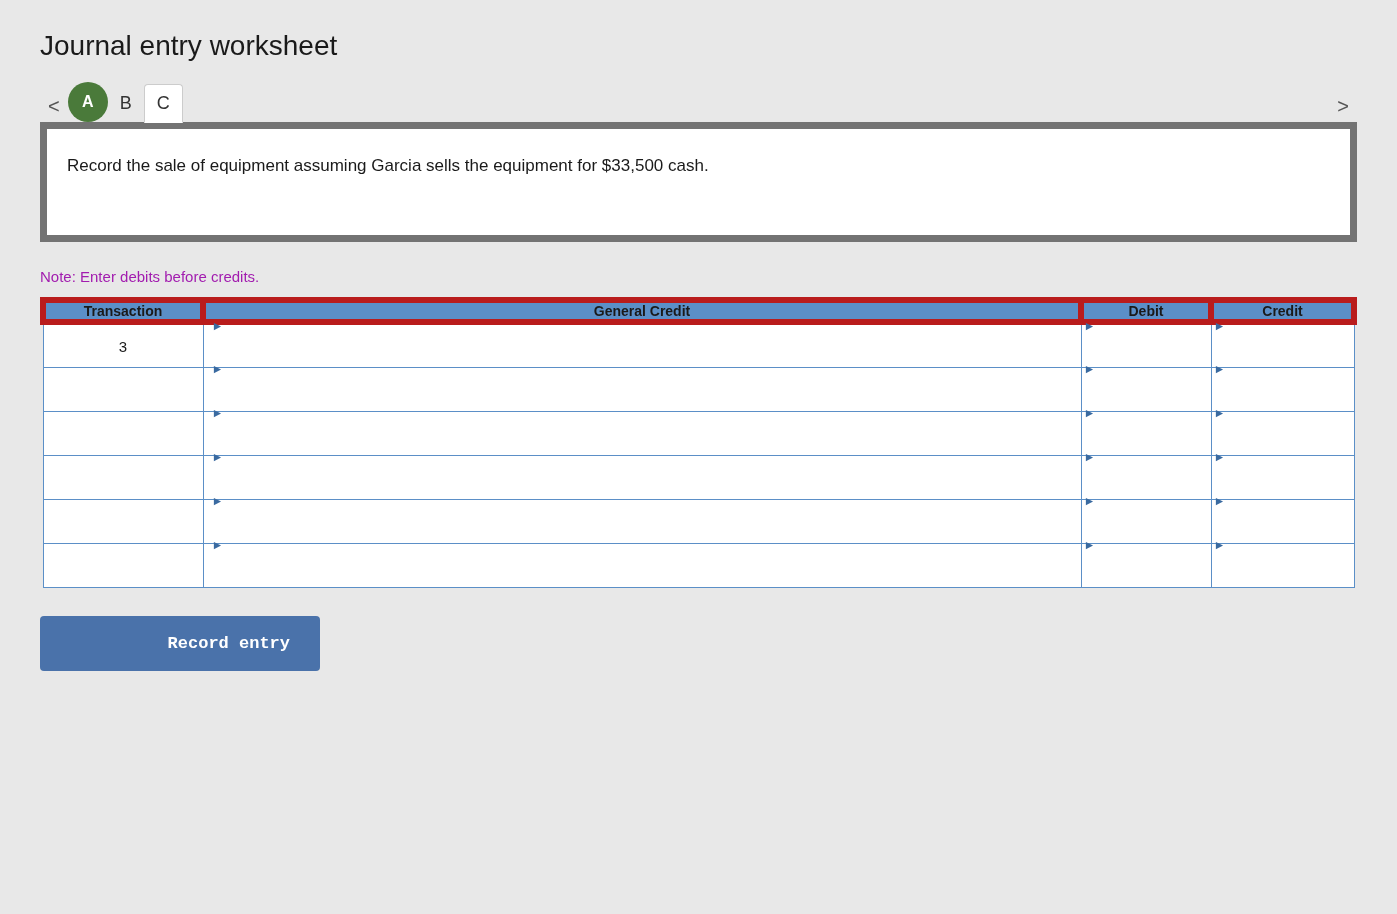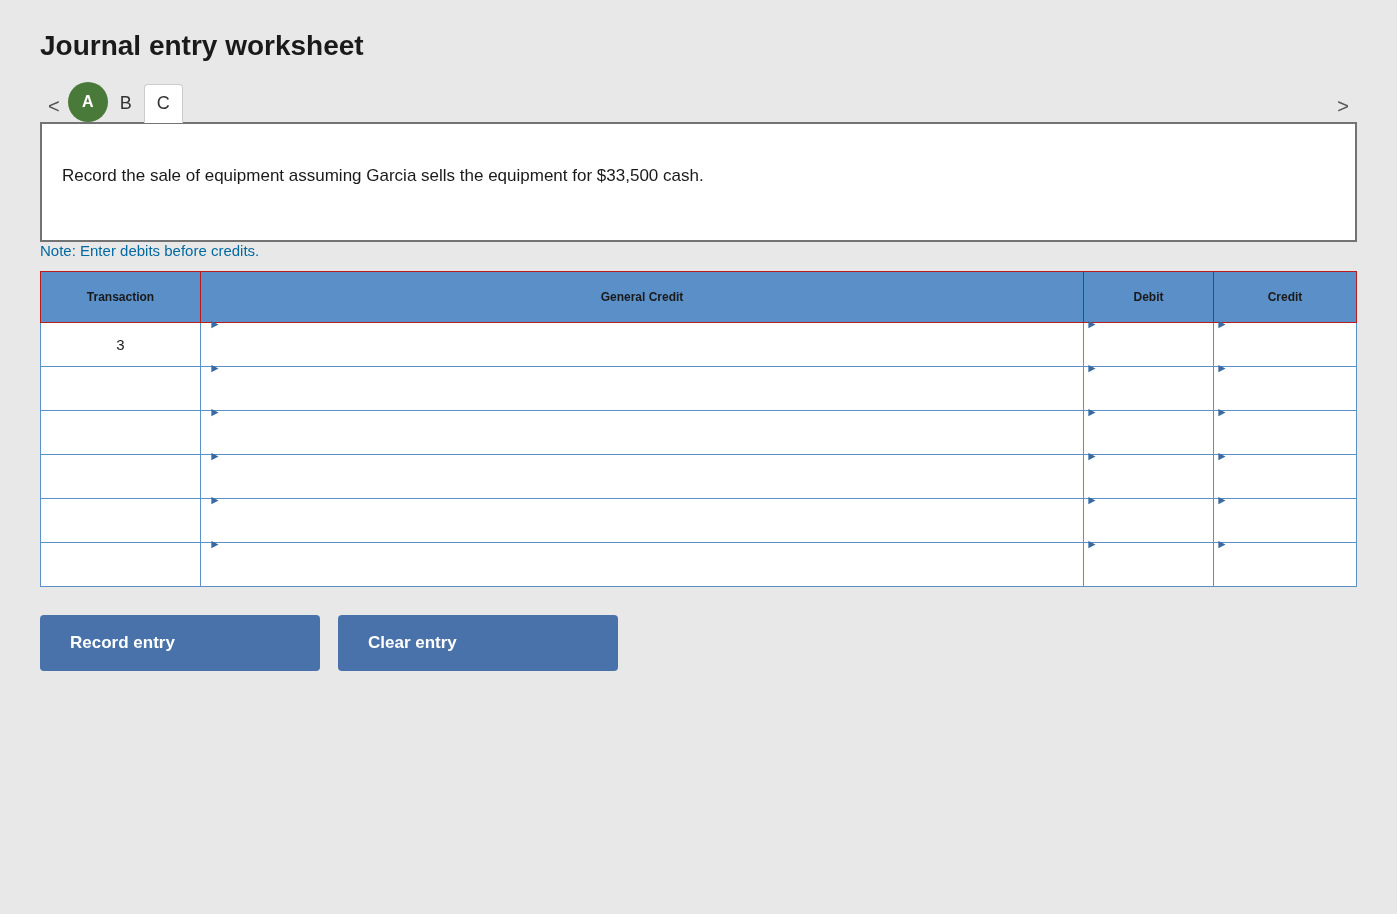--- a/index.html
+++ b/index.html
@@ -19,21 +19,21 @@
       padding: 30px 40px;
     }
 
     .main-container {
       width: 100%;
       max-width: 1320px;
     }
 
     .page-title {
       font-size: 28px;
-      font-weight: bold;
+      font-weight: normal;
       color: #1a1a1a;
       margin-bottom: 20px;
     }
 
     .nav-arrow {
       font-size: 20px;
       color: #555;
       cursor: pointer;
       padding: 4px 8px;
       user-select: none;
@@ -73,51 +73,51 @@
     .nav-arrow-right {
       margin-left: auto;
       font-size: 20px;
       color: #555;
       cursor: pointer;
       padding: 4px 8px;
     }
 
     .content-box {
       background-color: white;
-      border: 2px solid #737373;
-      padding: 39px 20px;
+      border: 7px solid #737373;
+      padding: 24px 20px;
       min-height: 120px;
-      margin-bottom: 0;
+      margin-bottom: 26px;
     }
 
     .content-text {
       font-size: 17px;
       color: #1a1a1a;
       line-height: 1.5;
     }
 
     .note-text {
-      color: #0369a1;
+      color: #a21caf;
       font-size: 15px;
       margin-bottom: 12px;
     }
 
     .journal-table {
       width: 100%;
       border-collapse: collapse;
       margin-bottom: 28px;
     }
 
     .journal-table th {
       background-color: #5b8fc7;
       color: #1a1a1a;
       font-weight: bold;
-      font-size: 12px;
-      border: 1px solid #b91c1c;
-      padding: 18px 12px;
+      font-size: 14px;
+      border: 6px solid #b91c1c;
+      padding: 0 12px;
       text-align: center;
     }
 
     .journal-table th.col-transaction {
       width: 160px;
       text-align: center;
     }
 
     .journal-table th.col-general-journal {
       text-align: center;
@@ -178,21 +178,22 @@
     .btn {
       padding: 18px 30px;
       font-size: 17px;
       font-weight: bold;
       color: white;
       background-color: #4a72aa;
       border: none;
       border-radius: 4px;
       cursor: pointer;
       min-width: 280px;
-      text-align: left;
+      text-align: right;
+      font-family: Liberation Mono, monospace;
     }
 
     .btn-right {
       margin-left: auto;
     }
 
     .tab-row {
       display: flex;
       align-items: flex-end;
       border-bottom: none;
@@ -324,16 +325,15 @@
         <td class="col-credit">
           <span class="arrow-indicator">►</span>
           <input class="cell-input" type="text" style="">
         </td>
       </tr>
     </tbody>
   </table>
 
   <div class="buttons-row">
     <button class="btn">Record entry</button>
-    <button class="btn">Clear entry</button>
   </div>
 
 </div>
 
 </body></html>

